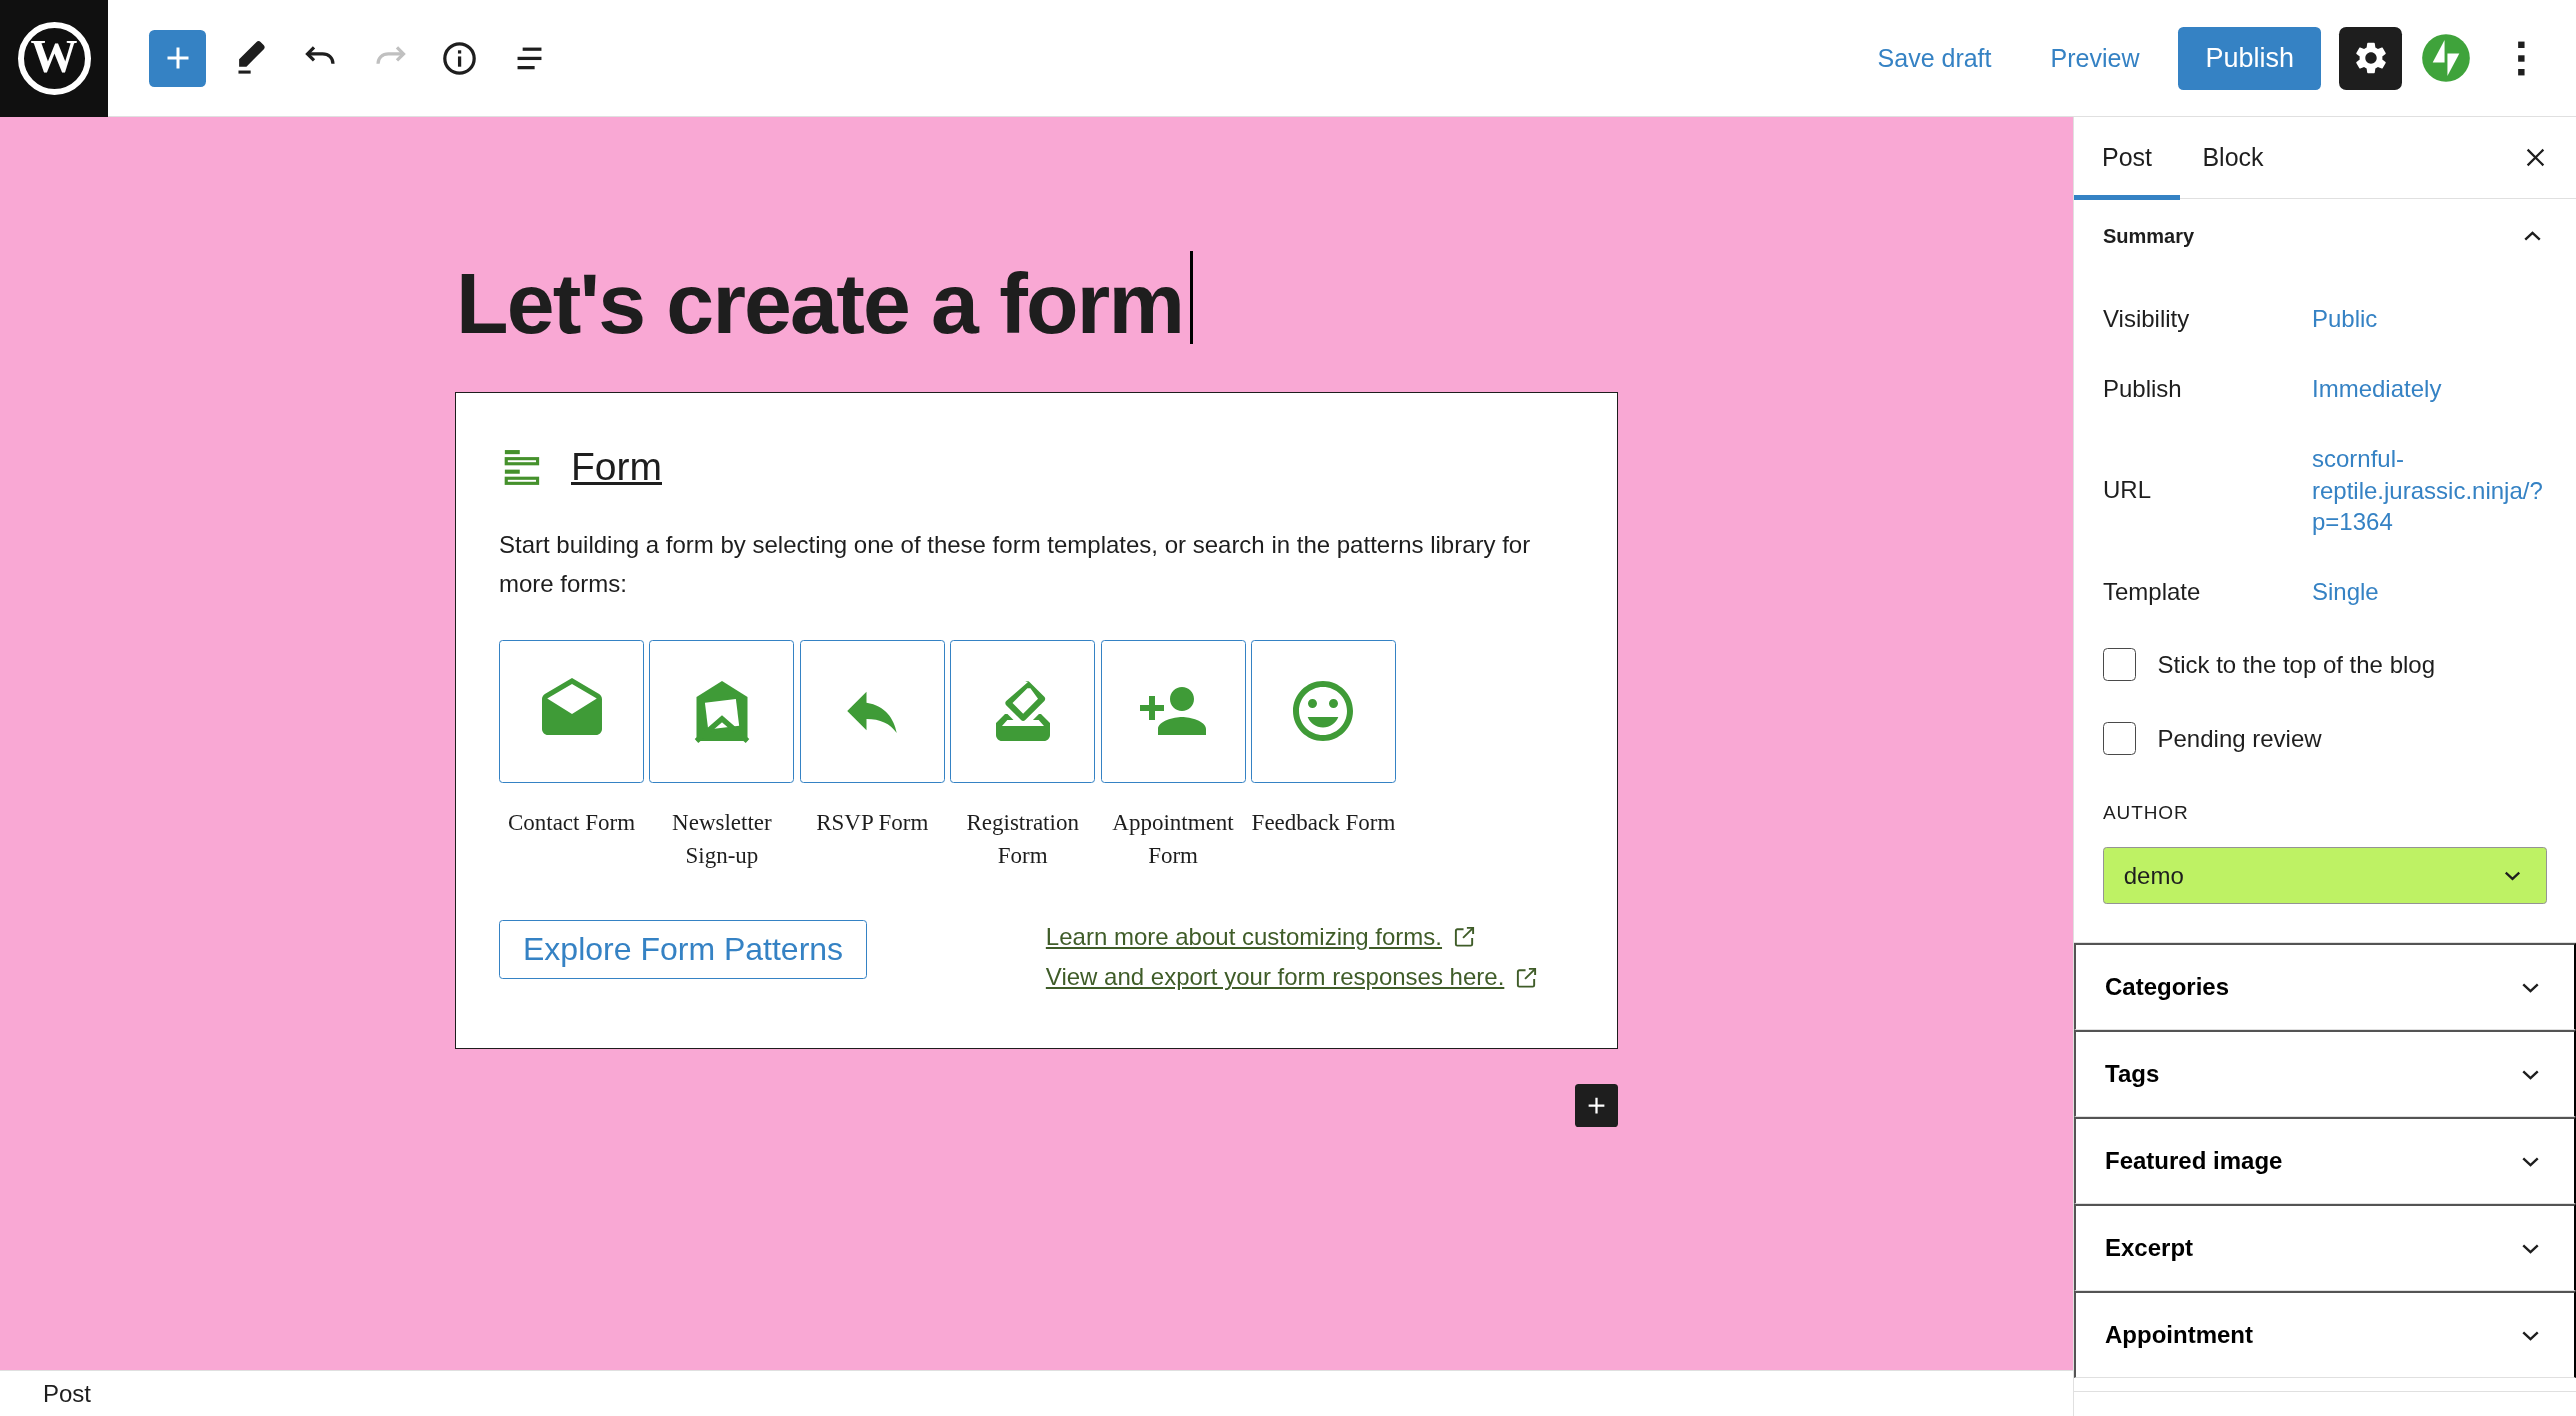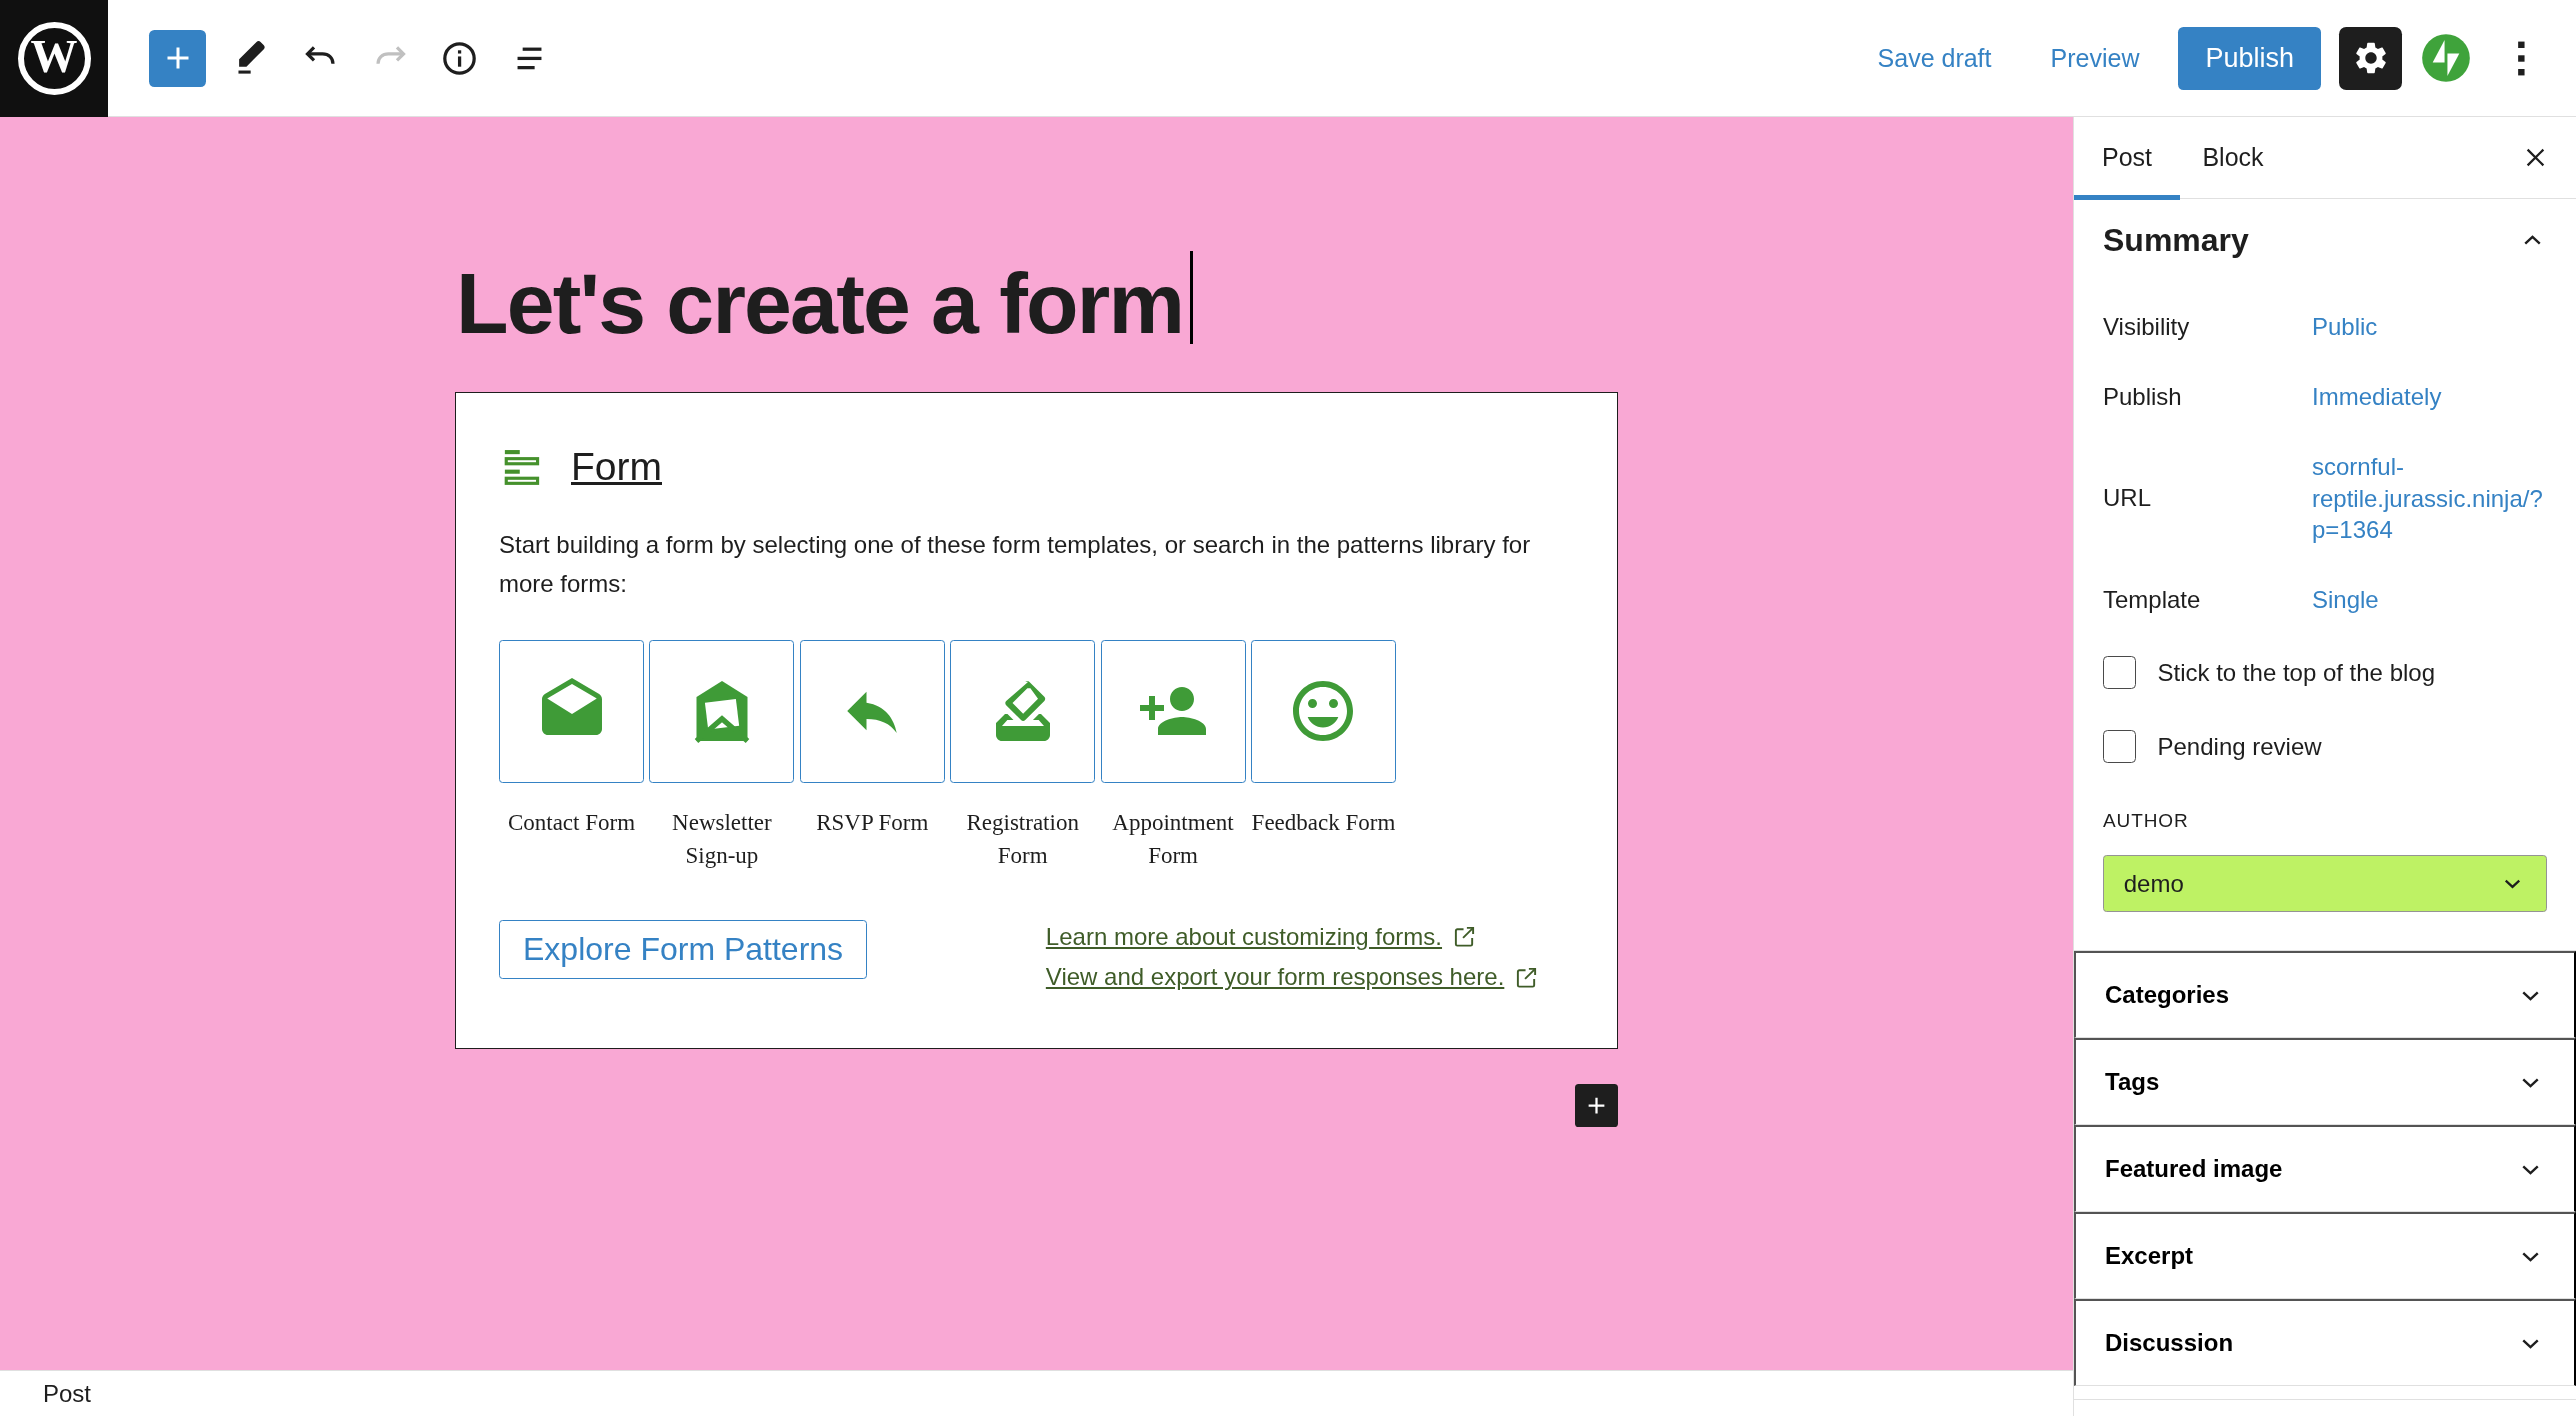--- a/index.html
+++ b/index.html
@@ -61,21 +61,21 @@
              border-left:1.8px solid var(--line); }
   .sb-tabs { height:82px; border-bottom:1.8px solid var(--line); display:flex; align-items:stretch; position:relative; }
   .sb-tab { width:106px; background:none; border:none; font-size:25px; color:var(--ink);
             display:flex; align-items:center; justify-content:center; position:relative; }
   .sb-tab.active { font-weight:500; }
   .sb-tab.active::after { content:""; position:absolute; left:0; right:0; bottom:-1.8px; height:4.5px; background:var(--accent); }
   .sb-close { margin-left:auto; width:81px; background:none; border:none; display:flex; align-items:center; justify-content:center; }
 
   .panel { padding:23px 29px 38px; border-bottom:1.8px solid var(--line); }
   .panel-head { display:flex; align-items:center; justify-content:space-between; }
-  .panel-title { font-size:32px; font-weight:600; }
+  .panel-title { font-size:20px; font-weight:600; }
   .sum-rows { margin-top:52px; display:flex; flex-direction:column; gap:39px; }
   .sum-row { display:flex; align-items:center; }
   .sum-label { width:209px; font-size:24px; flex:0 0 auto; }
   .sum-value { font-size:24px; color:var(--accent); text-decoration:none; max-width:258px;
                overflow-wrap:break-word; word-break:break-word; line-height:1.3; display:inline-block; }
   .check-row { display:flex; align-items:center; gap:21.5px; margin-top:41px; }
   .checkbox { width:33px; height:33px; border:1.8px solid #4a4a4a; border-radius:4.5px; background:#fff; flex:0 0 auto; }
   .check-label { font-size:24px; }
   .author-label { margin-top:47px; font-size:19px; font-weight:500; letter-spacing:0.9px; }
   .author-select { margin-top:23px; width:100%; height:57px; border:1.8px solid #949494; border-radius:3.6px; background:#bef264;
@@ -324,21 +324,21 @@
         <path d="M6 9.5l6 5.5 6-5.5"></path>
       </svg>
   </button>
   <button class="accordion">
     <span class="acc-title">Excerpt</span>
     <svg width="29" height="29" viewBox="0 0 24 24" fill="none" stroke="#1e1e1e" stroke-width="2">
         <path d="M6 9.5l6 5.5 6-5.5"></path>
       </svg>
   </button>
   <button class="accordion">
-    <span class="acc-title">Discussion</span>
+    <span class="acc-title">Appointment</span>
     <svg width="29" height="29" viewBox="0 0 24 24" fill="none" stroke="#1e1e1e" stroke-width="2">
         <path d="M6 9.5l6 5.5 6-5.5"></path>
       </svg>
   </button>
   <div class="extra-divider"></div>
 </aside>
 
 <footer class="footer-bar">
   <span>Post</span>
 </footer>

